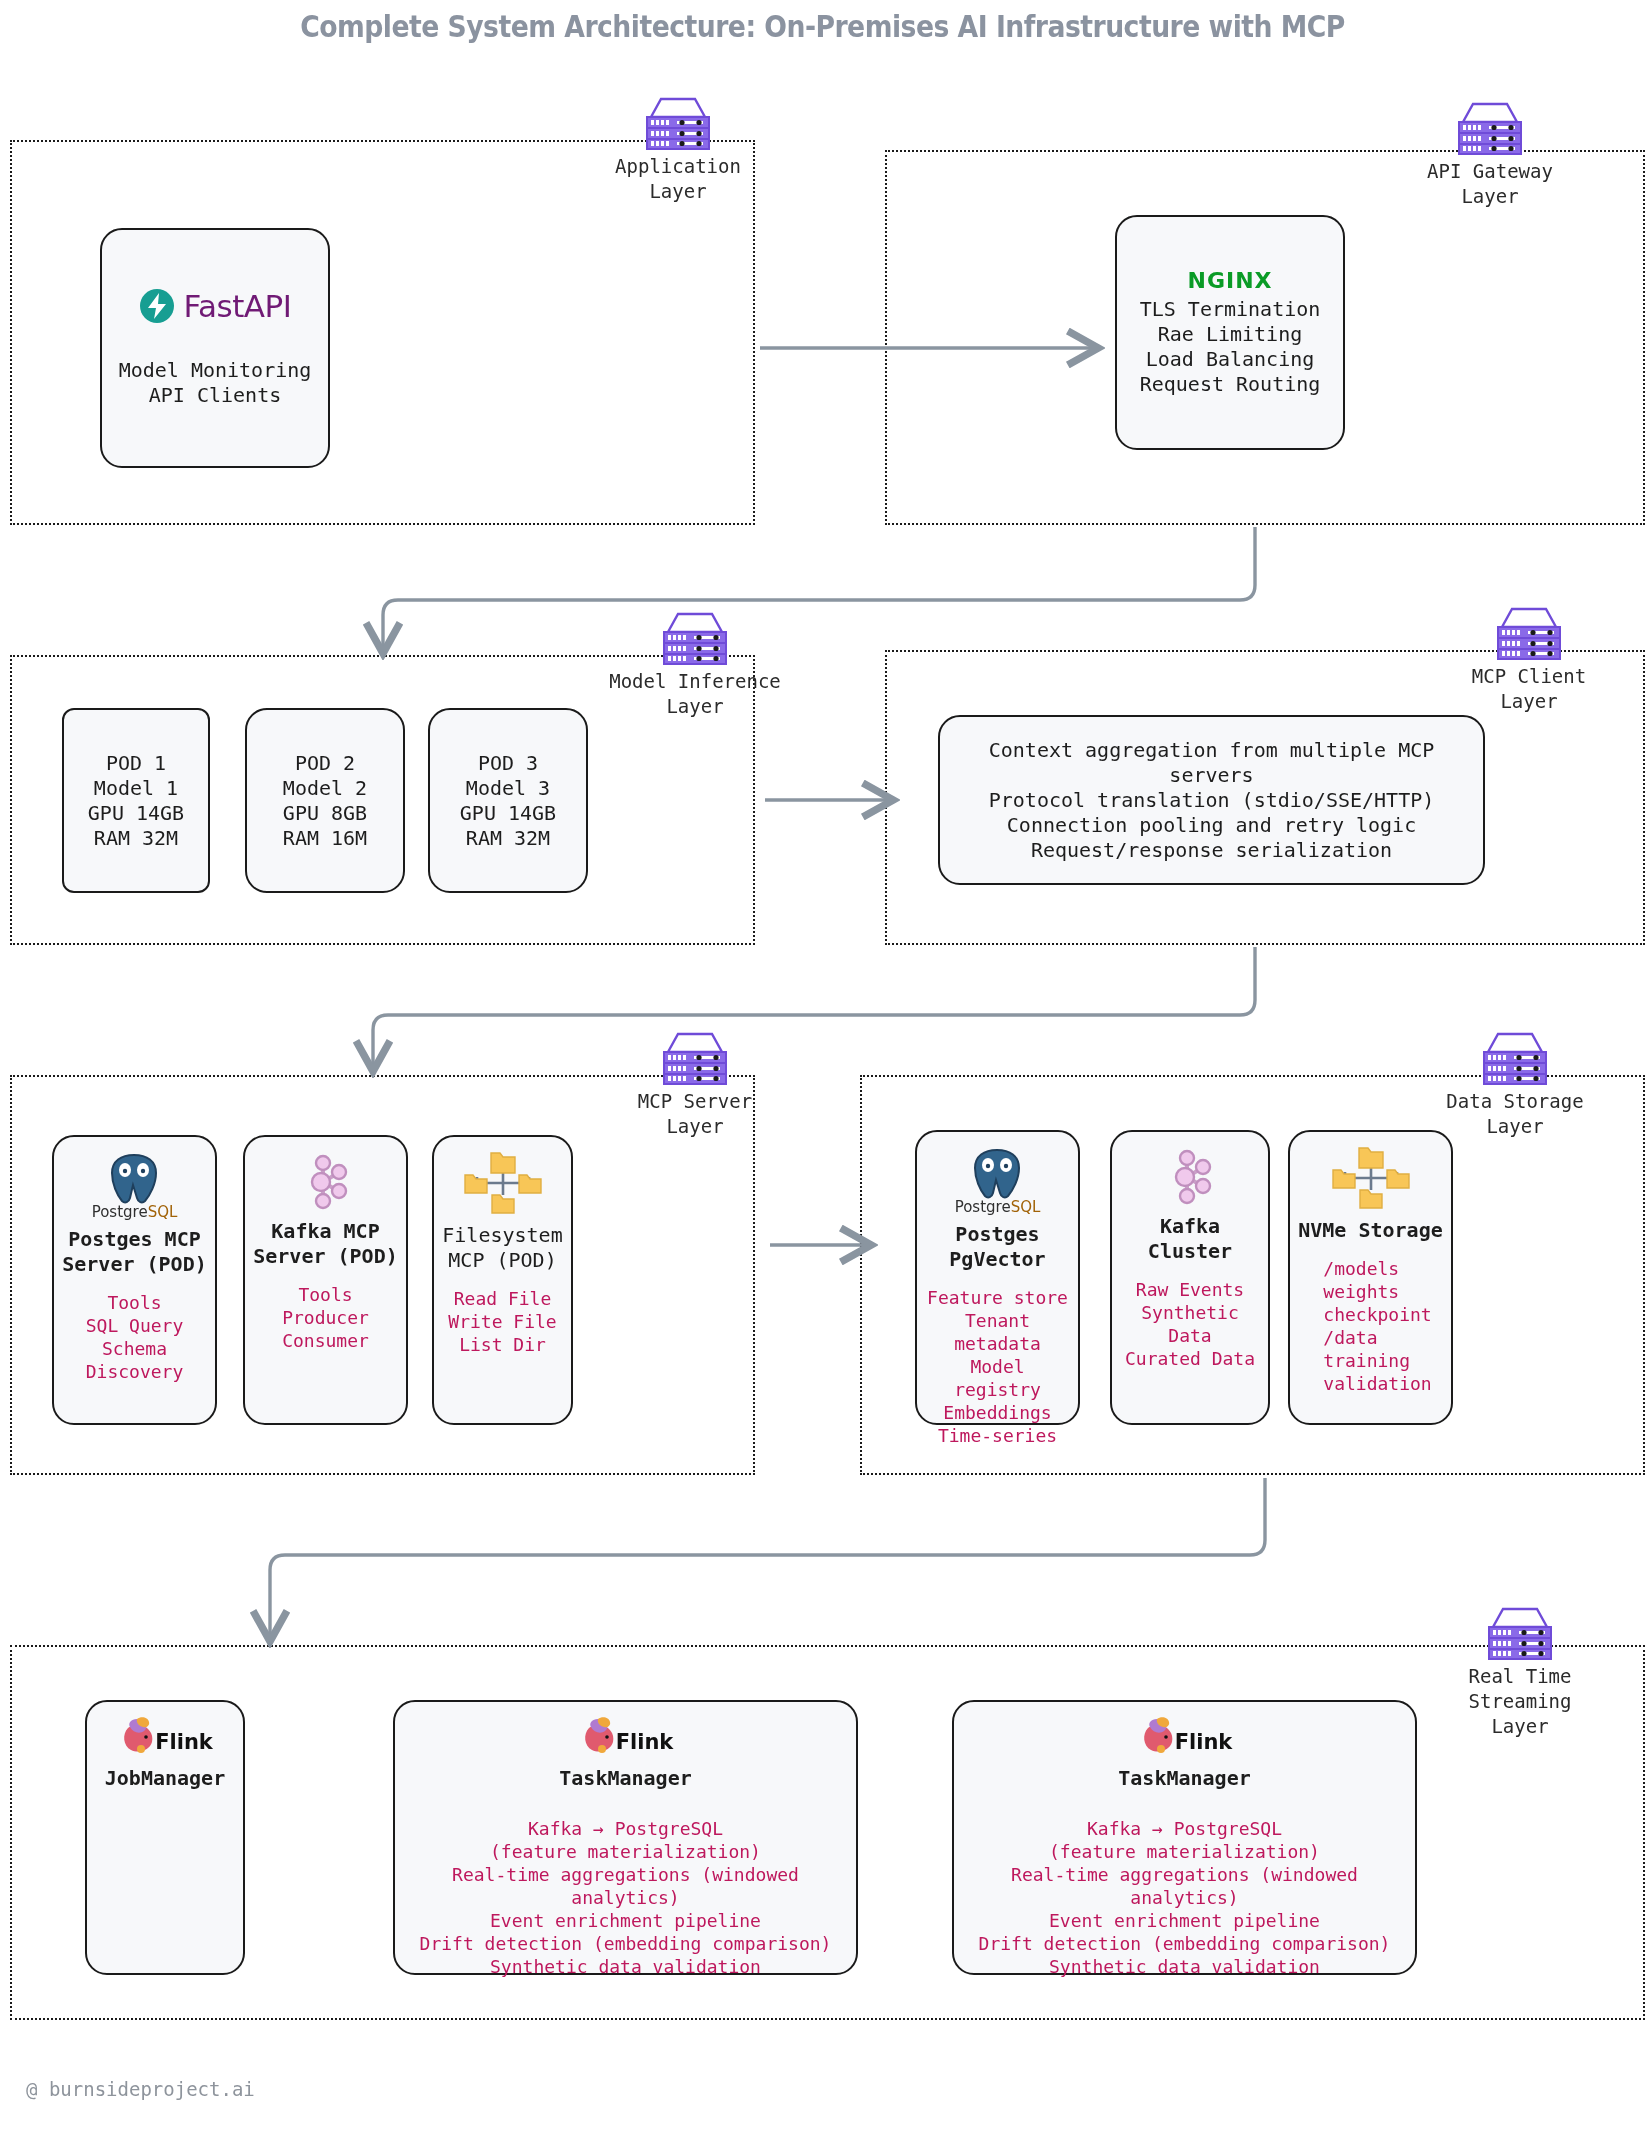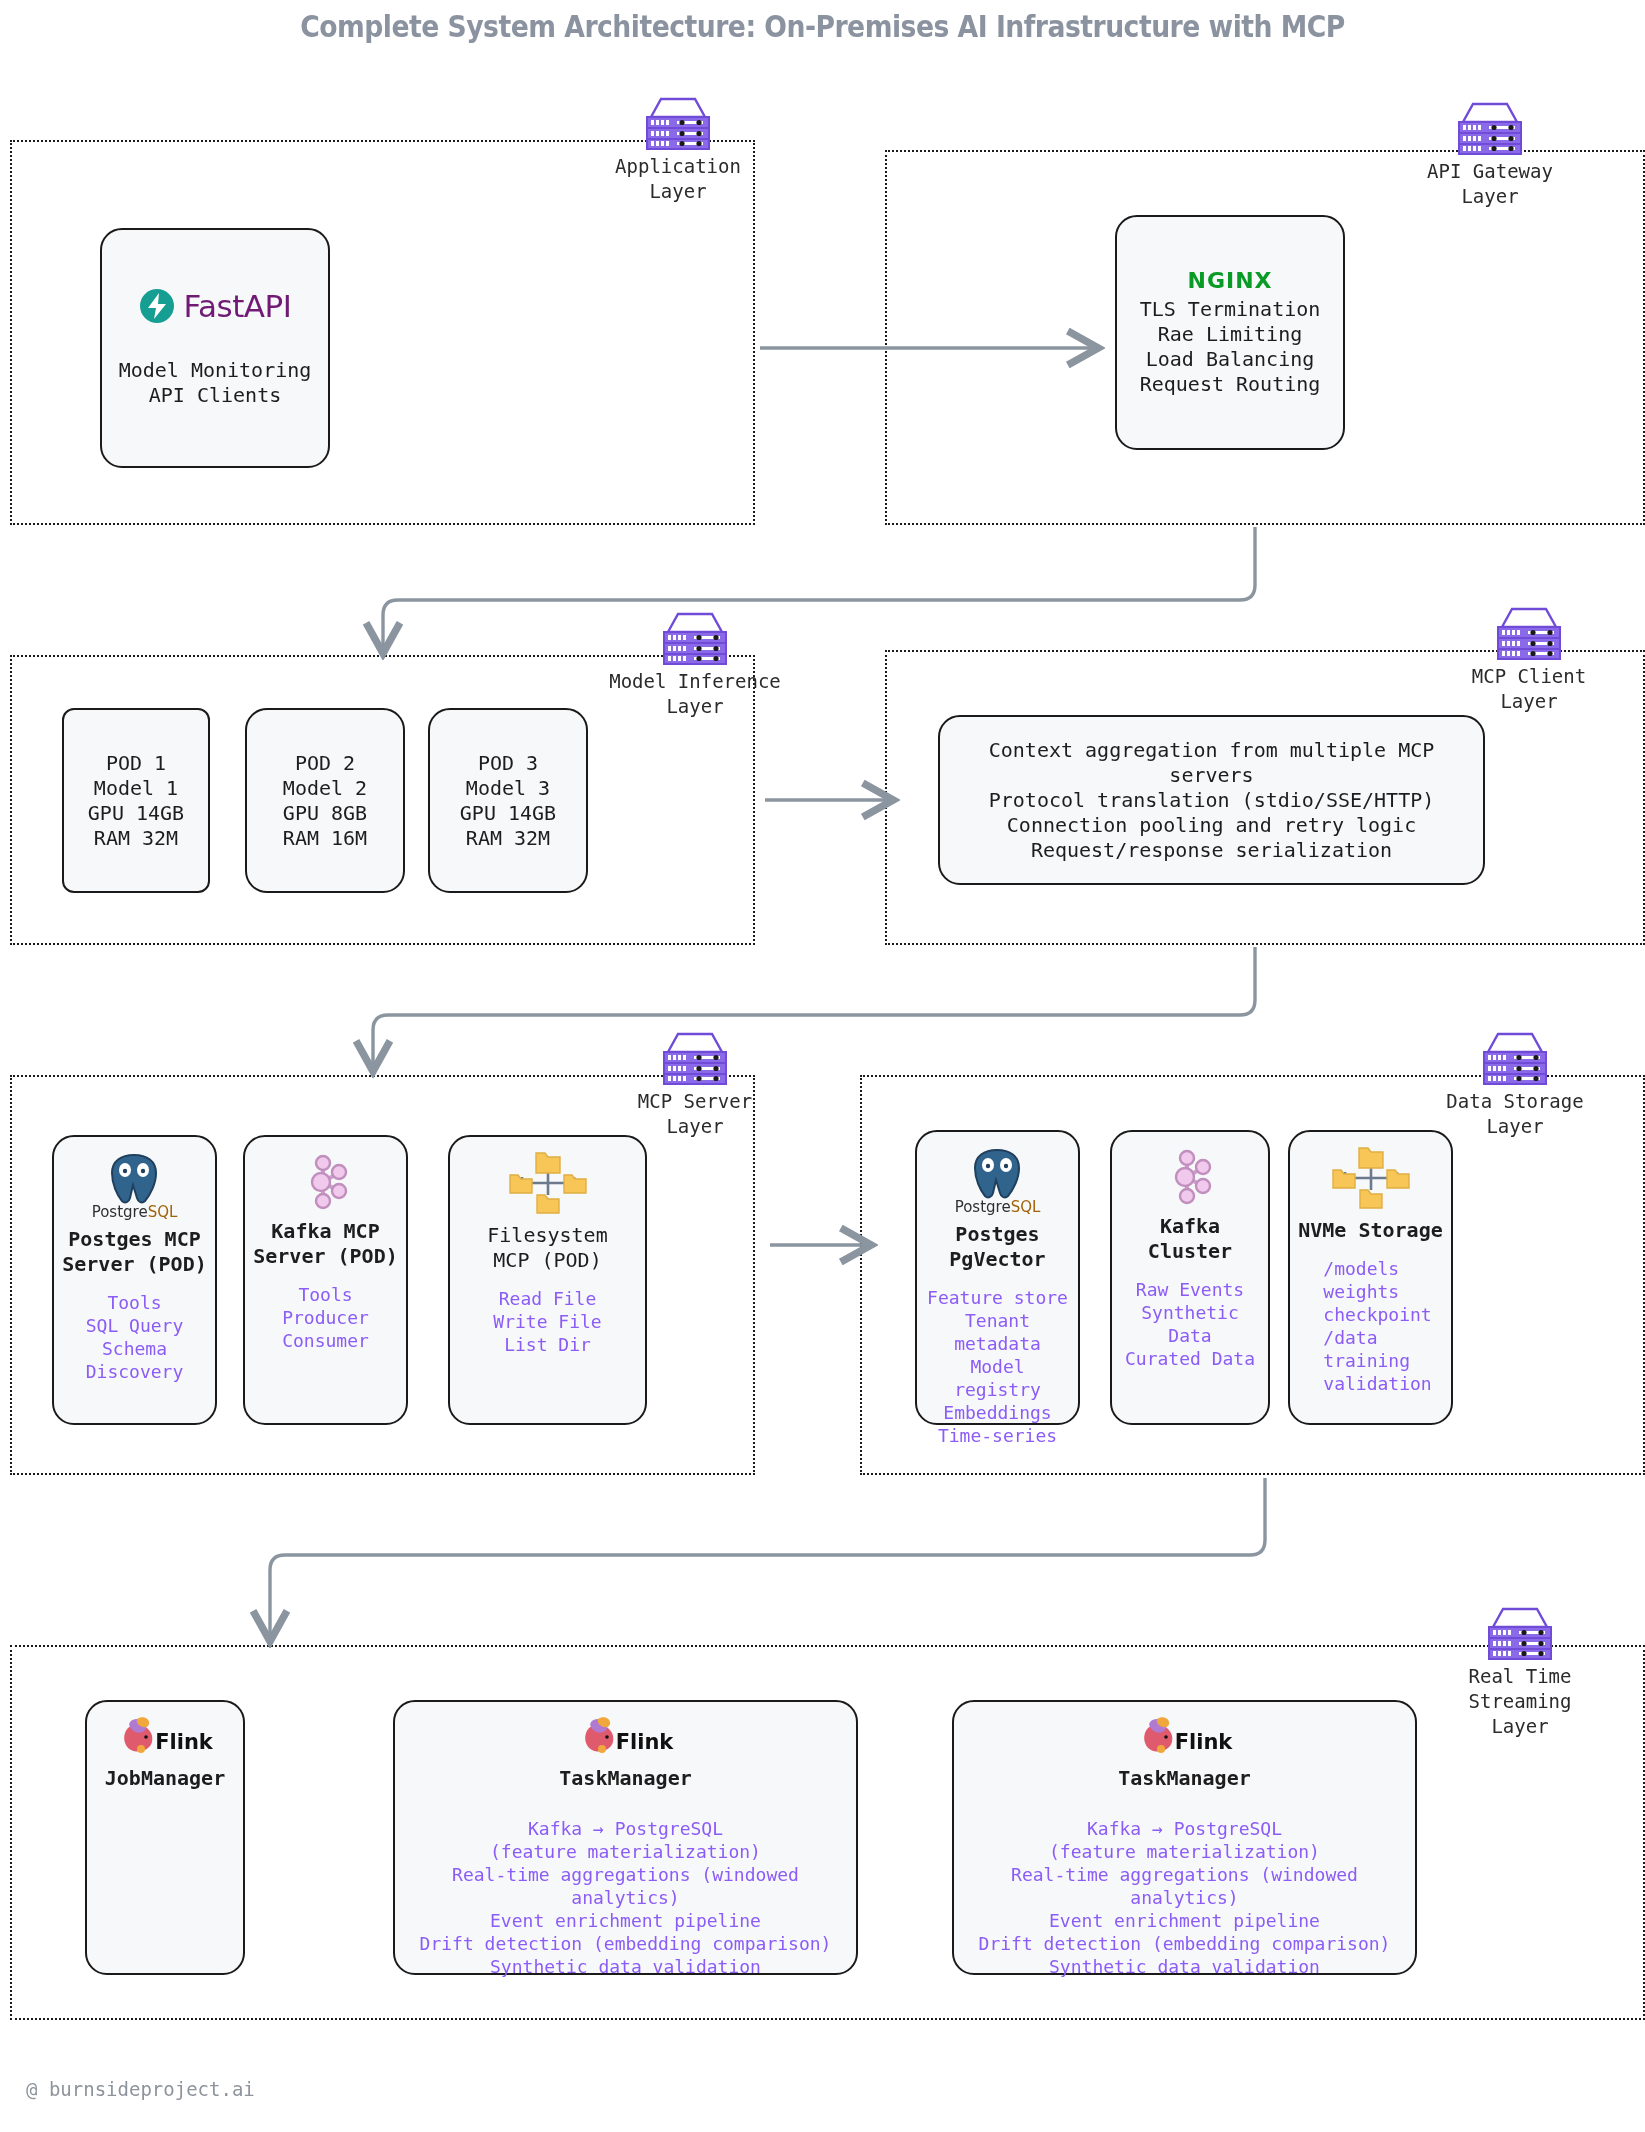--- a/index.html
+++ b/index.html
@@ -35,21 +35,21 @@
     padding:14px 8px;
   }
   .card.center{justify-content:center;}
   .card .logo{display:flex;align-items:center;justify-content:center;margin-bottom:6px;}
   .card .hdr{
     font-size:20px;line-height:25px;color:#1d1d1d;text-align:center;white-space:pre-line;
     font-family:"DejaVu Sans Mono","Liberation Mono",monospace;
   }
   .card .hdr.bold{font-weight:bold;}
   .card .body{
-    font-size:18px;line-height:23px;color:#8b5cf6;text-align:center;white-space:pre-line;
+    font-size:18px;line-height:23px;color:#be185d;text-align:center;white-space:pre-line;
     font-family:"DejaVu Sans Mono","Liberation Mono",monospace;margin-top:14px;
   }
   .card .body.left{text-align:left;}
   .card .plain{
     font-size:20px;line-height:25px;color:#1d1d1d;text-align:center;white-space:pre-line;
     font-family:"DejaVu Sans Mono","Liberation Mono",monospace;
   }
   .nginx-word{
     font-family:"DejaVu Sans","Liberation Sans",sans-serif;
     font-weight:bold;font-size:22px;color:#0a9b26;letter-spacing:1px;margin-bottom:4px;
@@ -431,21 +431,21 @@
         </g>
       </svg>
     </div>
     <div class="hdr bold">Kafka MCP
 Server (POD)</div>
     <div class="body">Tools
 Producer
 Consumer</div>
   </div>
 
-  <div class="card" style="left:448px;top:1135px;width:199px;height:290px;">
+  <div class="card" style="left:432px;top:1135px;width:141px;height:290px;">
     <div class="logo">
       <svg width="84" height="66" viewBox="0 0 84 66">
         <g stroke="#6b7a8d" stroke-width="2.6" fill="none">
           <path d="M42,22 L42,44"></path>
             <path d="M16,32 L68,32"></path>
           <path d="M16,32 L16,26"></path>
             <path d="M68,32 L68,26"></path>
         </g>
         <g fill="#f8c657" stroke="#e0ae42" stroke-width="1.4">
           <path d="M30,2 h9 l3,4 h12 v16 h-24 z"></path>

